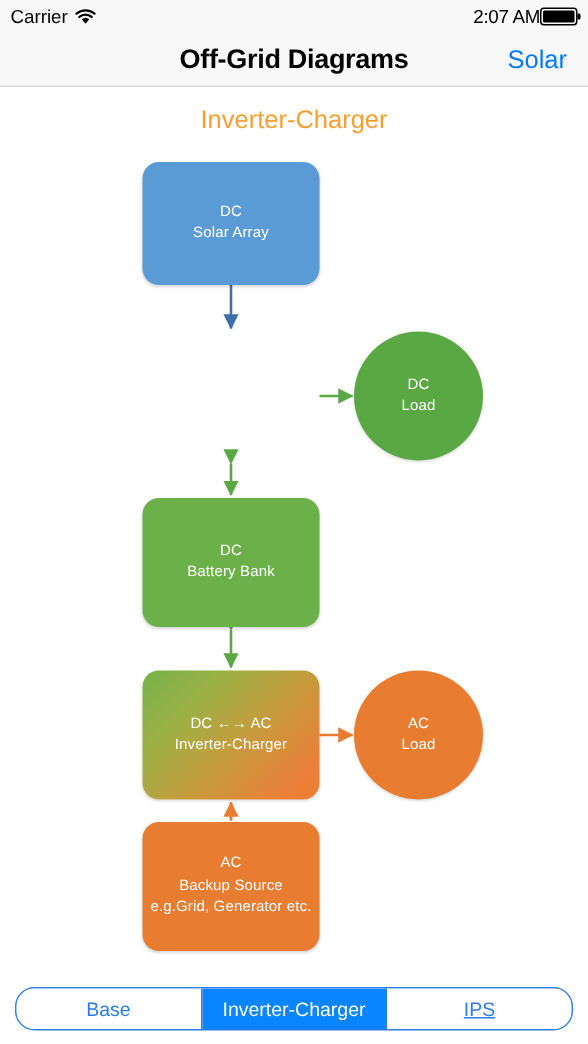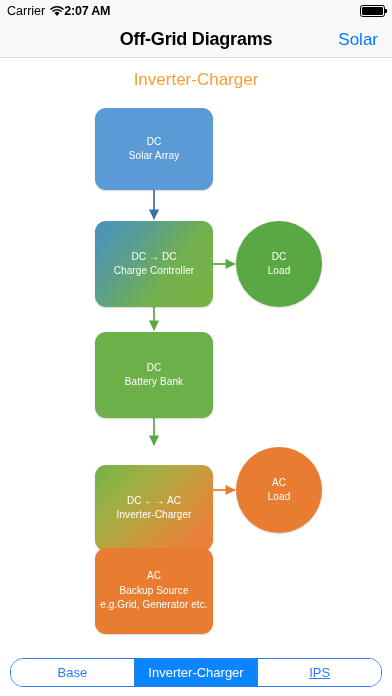--- a/index.html
+++ b/index.html
@@ -14,21 +14,21 @@
   
   .statusbar {
     position: absolute; top: 0; left: 0;
     width: 392px; height: 22px;
     background: #f8f8f8;
     display: flex; align-items: center;
     padding: 5px 7px;
     font-size: 12.5px; color: #000;
   }
   .sb-left { display: flex; align-items: center; gap: 5px; flex: 0 0 auto; }
-  .sb-center { flex: 1; text-align: left; font-weight: bold; letter-spacing: -0.2px; }
+  .sb-center { flex: 1; text-align: right; font-weight: normal; letter-spacing: -0.2px; }
   .sb-right { display: flex; align-items: center; gap: 4px; flex: 0 0 auto; }
   .carrier { font-size: 12.5px; }
   .wifi-icon { display: inline-block; width: 14px; height: 11px; position: relative; }
   .batt {
     width: 25px; height: 11.5px;
     border: 1.1px solid #000; border-radius: 2.6px;
     padding: 1.1px; position: relative;
   }
   .batt::after {
     content: ""; position: absolute; right: -3px; top: 3.2px;
@@ -72,21 +72,21 @@
   }
   .node .lbl { white-space: pre-line; letter-spacing: 0.1px; }
   .rbox { border-radius: 11px; }
   .circ { border-radius: 50%; }
 
   
   #n-solar   { left: 95px; top: 50px;  width: 118px; height: 82px;  background: #5b9bd5; }
   #n-cc      { left: 95px; top: 163px; width: 118px; height: 86px;  background: linear-gradient(128deg, #4a90c4 0%, #5a9f8e 32%, #72b04e 62%, #79b342 100%); }
   #n-dcload  { left: 236px; top: 163px; width: 86px; height: 86px;  background: #5aa843; }
   #n-batt    { left: 95px; top: 274px; width: 118px; height: 86px;  background: #6cb04a; }
-  #n-inv     { left: 95px; top: 389px; width: 118px; height: 86px;  background: linear-gradient(135deg, #74b24a 0%, #9db045 28%, #c99a3c 58%, #e8813a 85%, #ee7d33 100%); margin-top: 18px; }
+  #n-inv     { left: 95px; top: 389px; width: 118px; height: 86px;  background: linear-gradient(135deg, #74b24a 0%, #9db045 28%, #c99a3c 58%, #e8813a 85%, #ee7d33 100%); }
   #n-acload  { left: 236px; top: 389px; width: 86px; height: 86px;  background: #e87d32; }
   #n-backup  { left: 95px; top: 490px; width: 118px; height: 86px;  background: #e87d32; }
 
   
   .arrows { position: absolute; top: 0; left: 0; width: 392px; height: 596px; }
 
   
   .segwrap { position: absolute; left: 10px; top: 658px; width: 372px; height: 29px; }
   .seg {
     display: flex; width: 100%; height: 100%;
@@ -168,24 +168,20 @@
 
         <line x1="154" y1="489" x2="154" y2="477" stroke="#e87d32" stroke-width="1.7" marker-end="url(#ah-orange)"></line>
         <line x1="154" y1="489" x2="154" y2="477" stroke="#e87d32" stroke-width="1.7"></line>
       </svg>
 
       <div class="node rbox" id="n-solar">
         <span class="lbl">DC
 Solar Array</span>
       </div>
 
-      <div class="node rbox" id="n-cc">
-        <span class="lbl">DC → DC
-Charge Controller</span>
-      </div>
 
       <div class="node circ" id="n-dcload">
         <span class="lbl">DC
 Load</span>
       </div>
 
       <div class="node rbox" id="n-batt">
         <span class="lbl">DC
 Battery Bank</span>
       </div>

